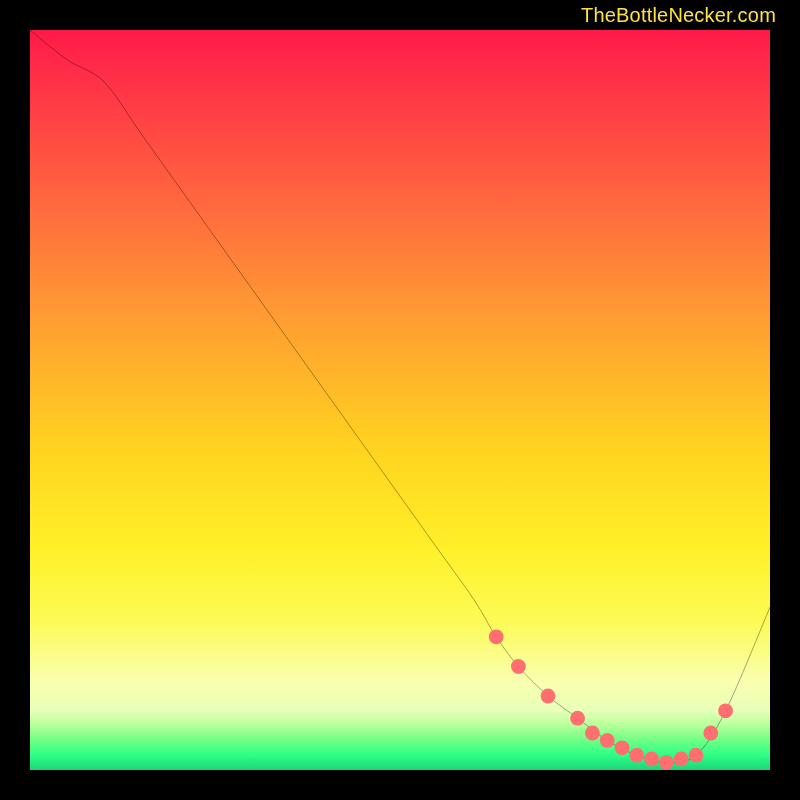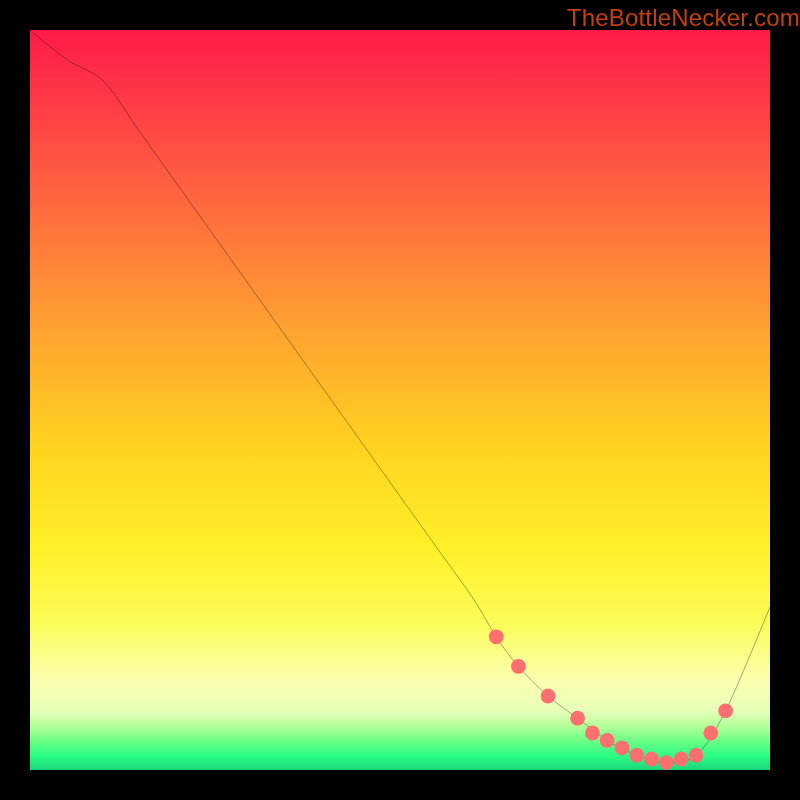--- a/index.html
+++ b/index.html
@@ -13,23 +13,23 @@
   }
   .frame {
     position: relative;
     width: 800px;
     height: 800px;
     background: #000;
   }
   .watermark {
     position: absolute;
     top: 4px;
-    right: 0;
-    color: #c2410c;
-    font-size: 24px;
+    right: 24px;
+    color: #fde047;
+    font-size: 20px;
     font-weight: 400;
     letter-spacing: 0.2px;
     z-index: 50;
     user-select: none;
   }
   .plot-area {
     position: absolute;
     left: 30px;
     top: 30px;
     width: 740px;

